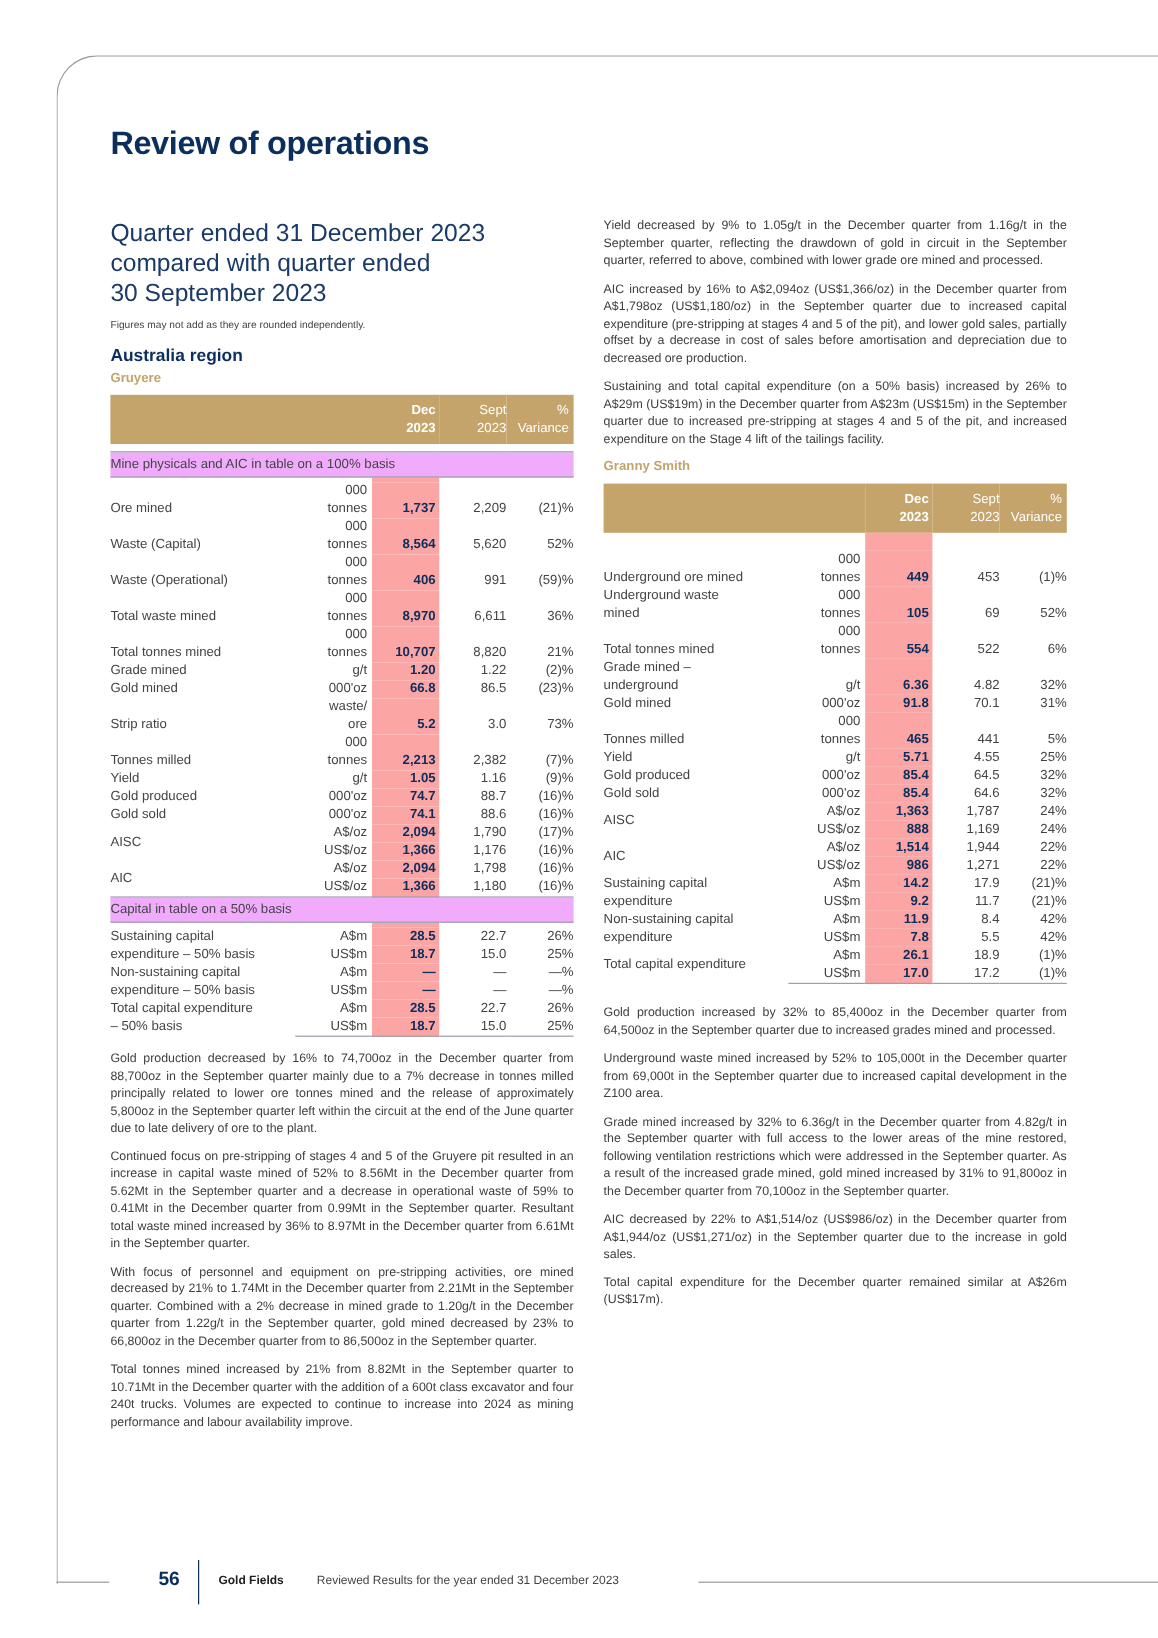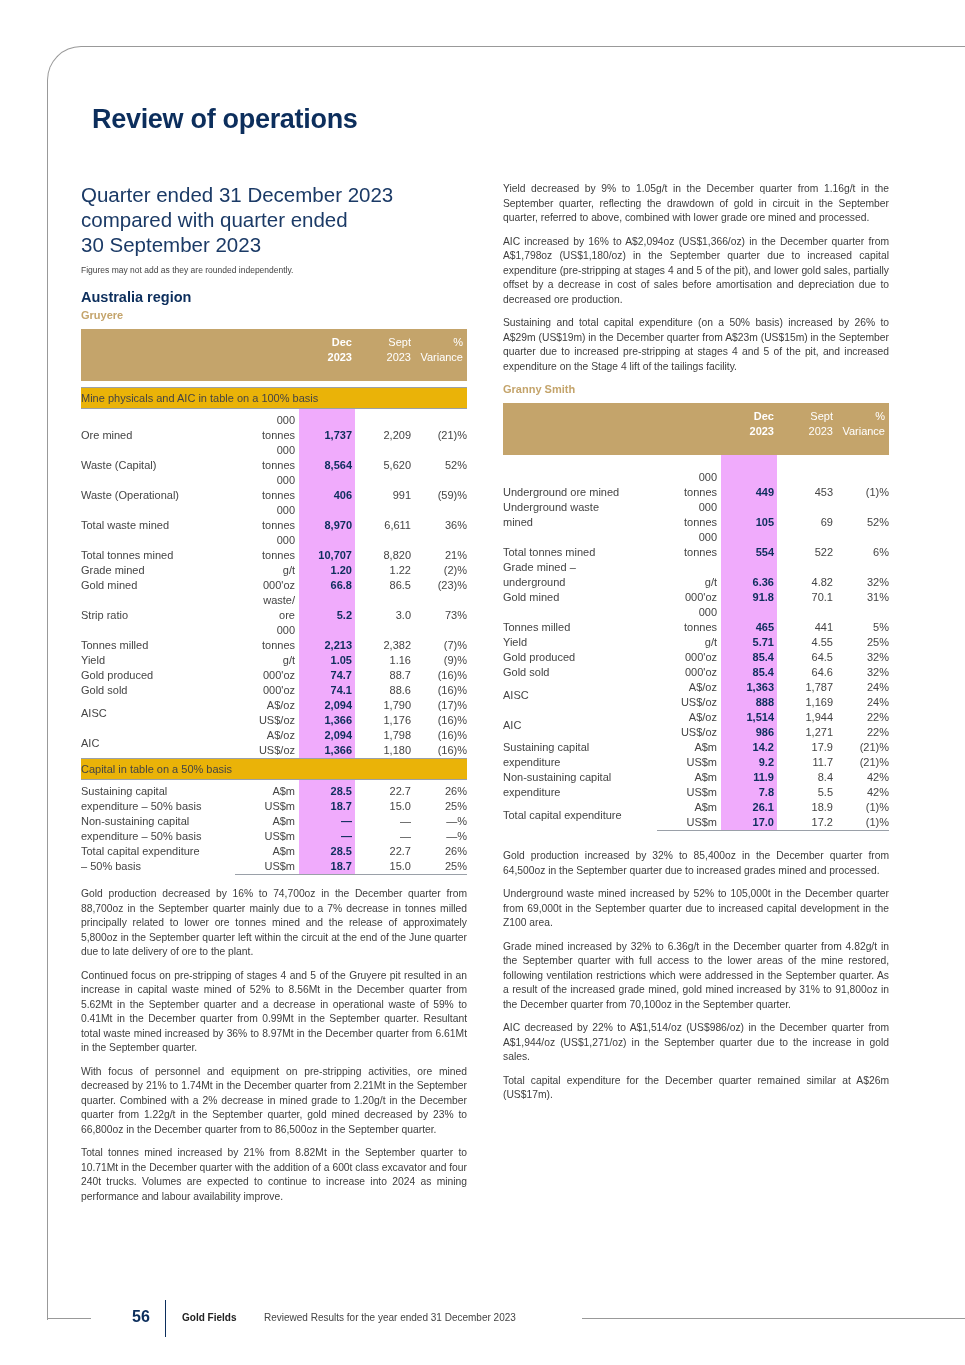--- a/index.html
+++ b/index.html
@@ -2,36 +2,36 @@
 <html><head>
 <meta charset="utf-8">
 <style>
   html,body{margin:0;padding:0;background:#fff;}
   body{width:965px;height:1365px;position:relative;overflow:hidden;font-family:"Liberation Sans",sans-serif;color:#3c3c3c;}
   .frame{position:absolute;left:47px;top:46px;width:940px;height:1274px;border-left:1.5px solid #999;border-top:1.5px solid #999;border-top-left-radius:34px;box-sizing:border-box;}
   .frame-bottom-left{position:absolute;left:47px;top:1318px;width:44px;border-top:1.5px solid #999;}
   .frame-bottom-right{position:absolute;left:582px;top:1318px;width:383px;border-top:1.5px solid #999;}
   .page-title{position:absolute;left:92px;top:104px;font-size:27px;font-weight:bold;color:#0c2e5c;letter-spacing:-0.3px;margin:0;}
   .col{position:absolute;width:386px;}
-  .col-left{left:81px;top:182px;}
+  .col-left{left:92px;top:182px;}
   .col-right{left:503px;top:182px;}
   .section-heading{font-size:20.5px;line-height:25px;color:#1b3a66;font-weight:normal;margin:0 0 8px 0;}
   .note{font-size:8.5px;color:#444;margin:0 0 14px 0;}
   .region{font-size:14.5px;font-weight:bold;color:#0c2e5c;margin:0 0 4px 0;}
   .mine{font-size:11px;font-weight:bold;color:#c4a46b;margin:0 0 8px 0;}
   table{width:386px;border-collapse:collapse;font-size:11px;}
-  th{background:#c4a46b;color:#fff;font-weight:normal;text-align:right;line-height:15px;padding:6px 0 16px 0;vertical-align:bottom;}
+  th{background:#c4a46b;color:#fff;font-weight:normal;text-align:right;line-height:15px;padding:6px 0 5px 0;vertical-align:bottom;}
   th.dec{font-weight:bold;}
   td{padding:0;line-height:15px;height:15px;vertical-align:bottom;}
   td.lbl{text-align:left;color:#444;}
   td.unit{text-align:right;color:#444;width:60px;padding-right:4px;}
-  td.dec{text-align:right;font-weight:bold;color:#0c2e5c;background:#f0abfc;width:53px;padding-right:3px;}
+  td.dec{text-align:right;font-weight:bold;color:#0c2e5c;background:#fca5a5;width:53px;padding-right:3px;}
   td.sep{text-align:right;color:#444;width:56px;}
   td.var{text-align:right;color:#444;width:56px;}
-  tr.section-row td{border-top:1px solid #9aa0a8;border-bottom:1px solid #9aa0a8;padding:3px 0 2px 0;color:#444;background:#eab308;}
+  tr.section-row td{border-top:1px solid #9aa0a8;border-bottom:1px solid #9aa0a8;padding:3px 0 2px 0;color:#444;background:#f0abfc;}
   tr.spacer td{height:4px;line-height:4px;}
   tr.last td{border-bottom:1.5px solid #9aa0a8;}
   .para{font-size:10.3px;line-height:14.5px;text-align:justify;color:#3d3d3d;margin:0 0 9px 0;}
   .footer-num{position:absolute;left:132px;top:1308px;font-size:16px;font-weight:bold;color:#0c2e5c;}
   .footer-bar{position:absolute;left:165px;top:1300px;height:37px;border-left:1.5px solid #0c2e5c;}
   .footer-company{position:absolute;left:182px;top:1312px;font-size:10px;font-weight:bold;color:#222;}
   .footer-desc{position:absolute;left:264px;top:1312px;font-size:10px;color:#444;}
 </style>
 </head>
 <body>

